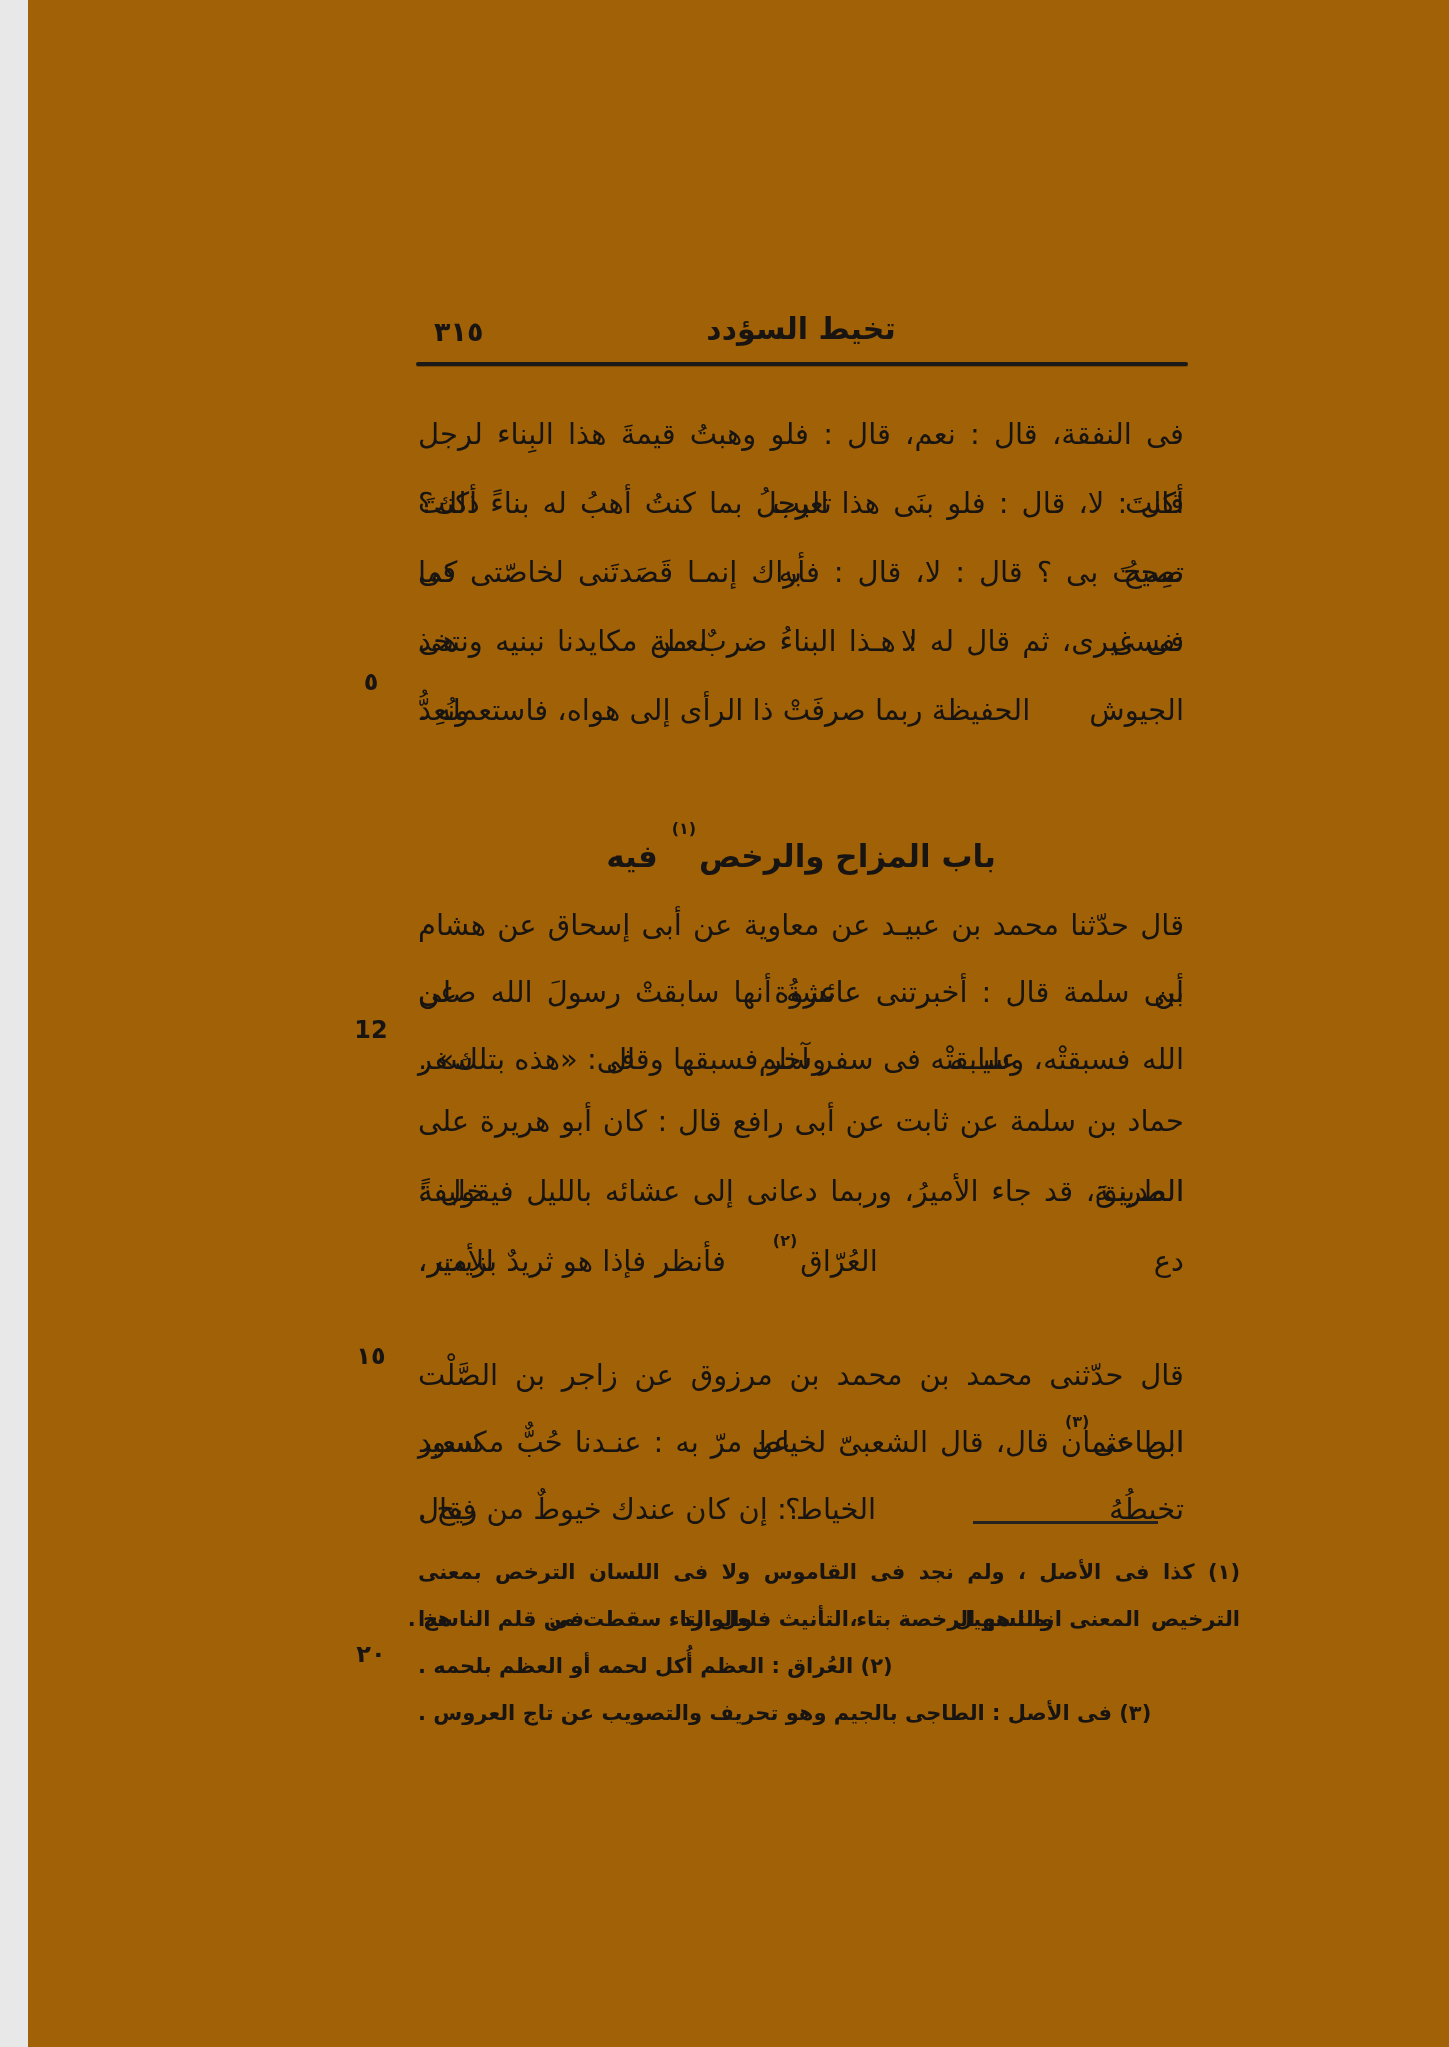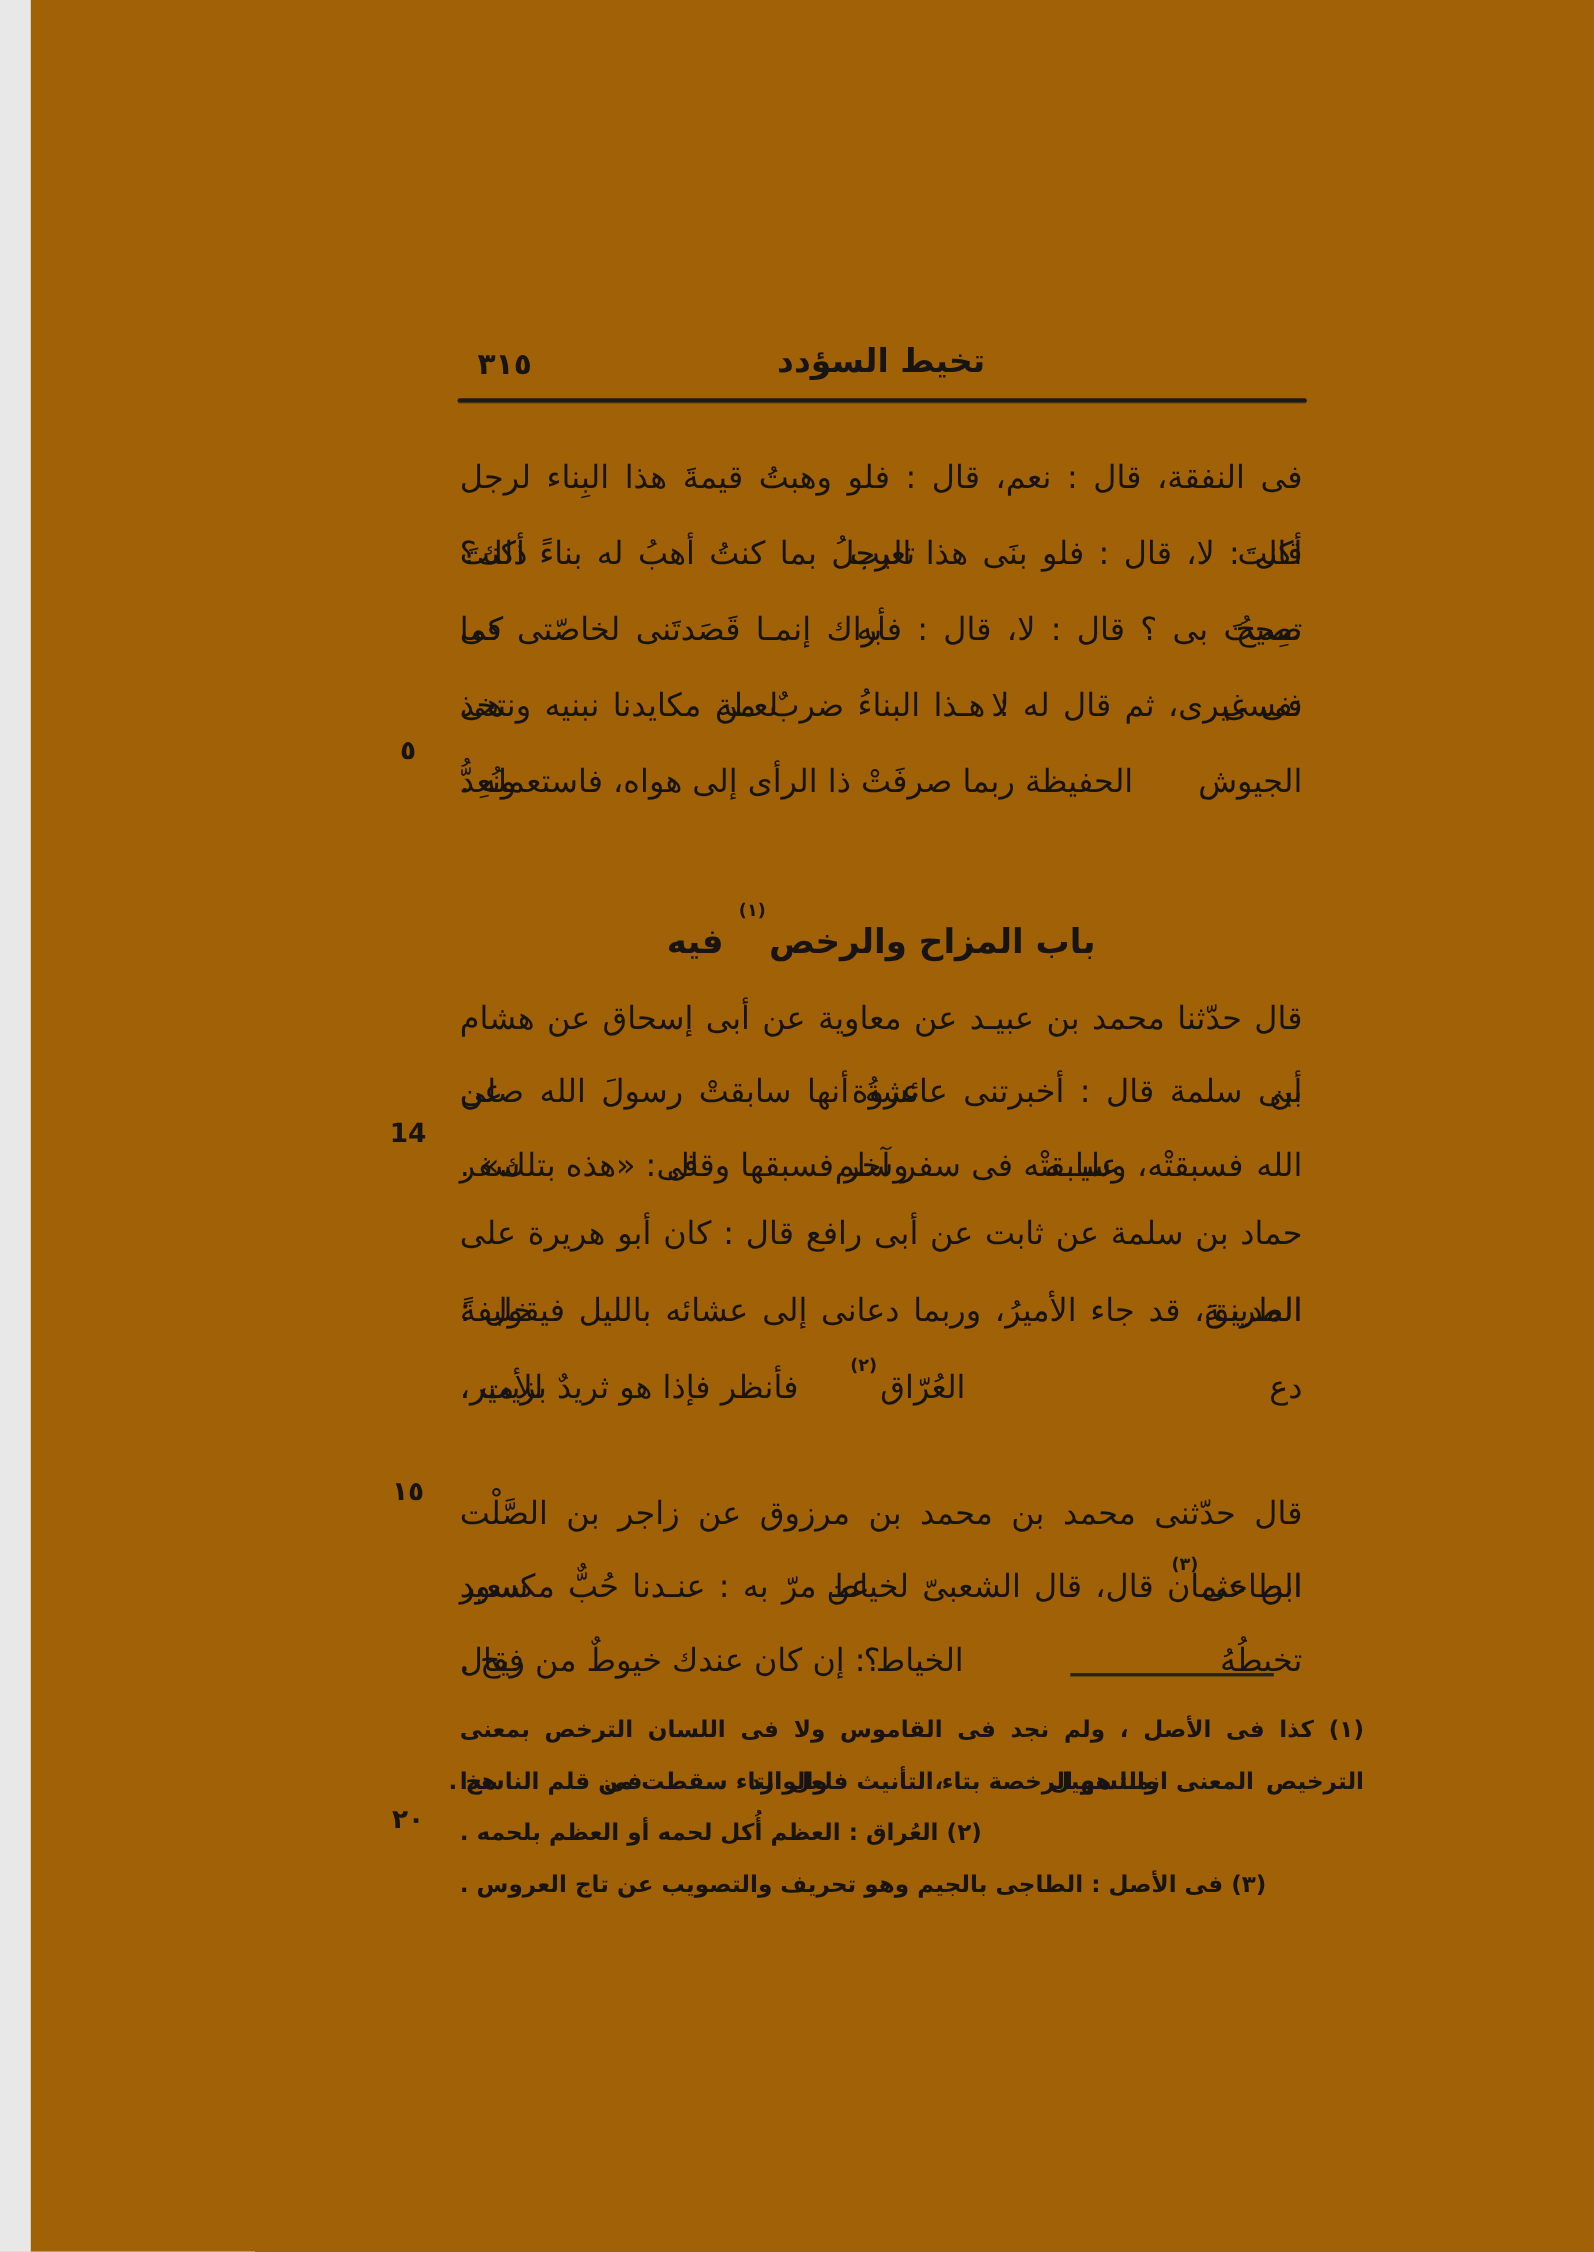--- a/index.html
+++ b/index.html
@@ -126,21 +126,21 @@
 
 <div class="page">
 
   <div class="header">
     <span class="page-num">٣١٥</span>
     <span class="book-title">تخيط السؤدد</span>
   </div>
   <div class="header-rule"></div>
 
   <div class="margin-num" style="top:668px">٥</div>
-  <div class="margin-num" style="top:1016px">14</div>
+  <div class="margin-num" style="top:1016px">12</div>
   <div class="margin-num" style="top:1342px">١٥</div>
   <div class="margin-num" style="top:1640px">٢٠</div>
 
   <div class="para" style="top:400px">
     <div class="line full">فى النفقة، قال : نعم، قال : فلو وهبتُ قيمةَ هذا البِناء لرجل أكنتَ تعيب ذلك؟</div>
     <div class="line full">قال : لا، قال : فلو بنَى هذا الرجلُ بما كنتُ أهبُ له بناءً أكنتَ تصيحُ به كما</div>
     <div class="line full">صِحتَ بى ؟ قال : لا، قال : فأراك إنمـا قَصَدتَنى لخاصّتى فى نفسى لا لعـلة هى</div>
     <div class="line full">فى غيرى، ثم قال له : هـذا البناءُ ضربٌ من مكايدنا نبنيه ونتخذ الجيوش ونُعِدُّ</div>
     <div class="line end" style="padding-right:140px">الحفيظة ربما صرفَتْ ذا الرأى إلى هواه، فاستعمله .</div>
   </div>

